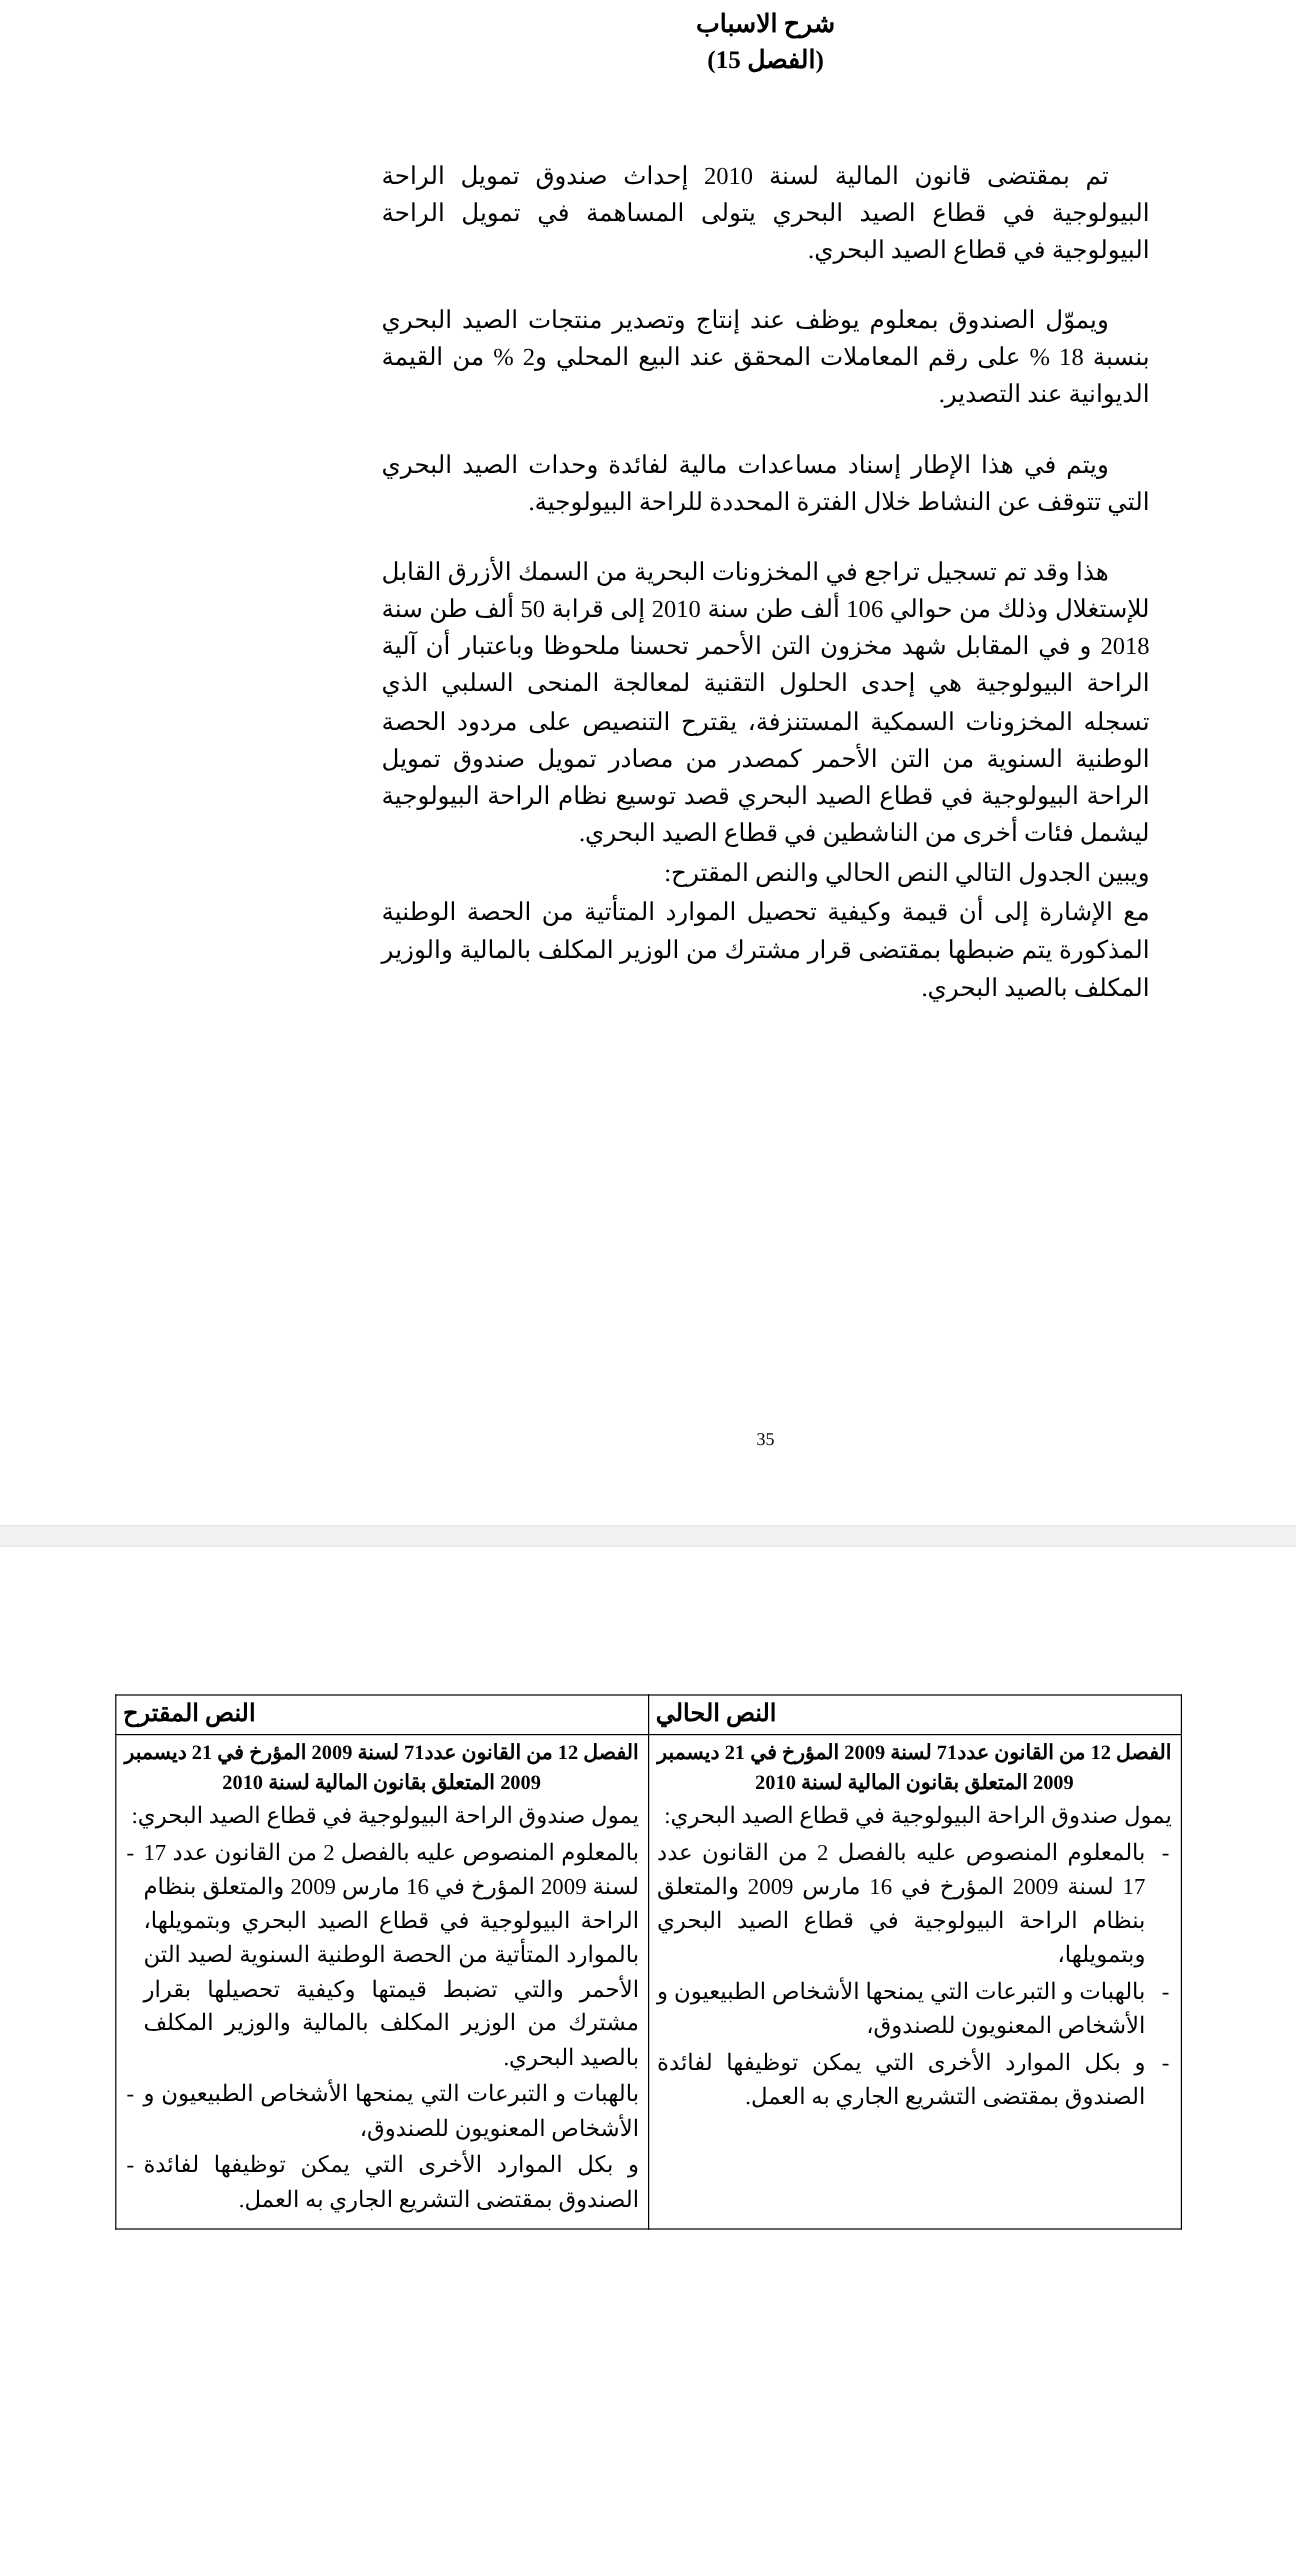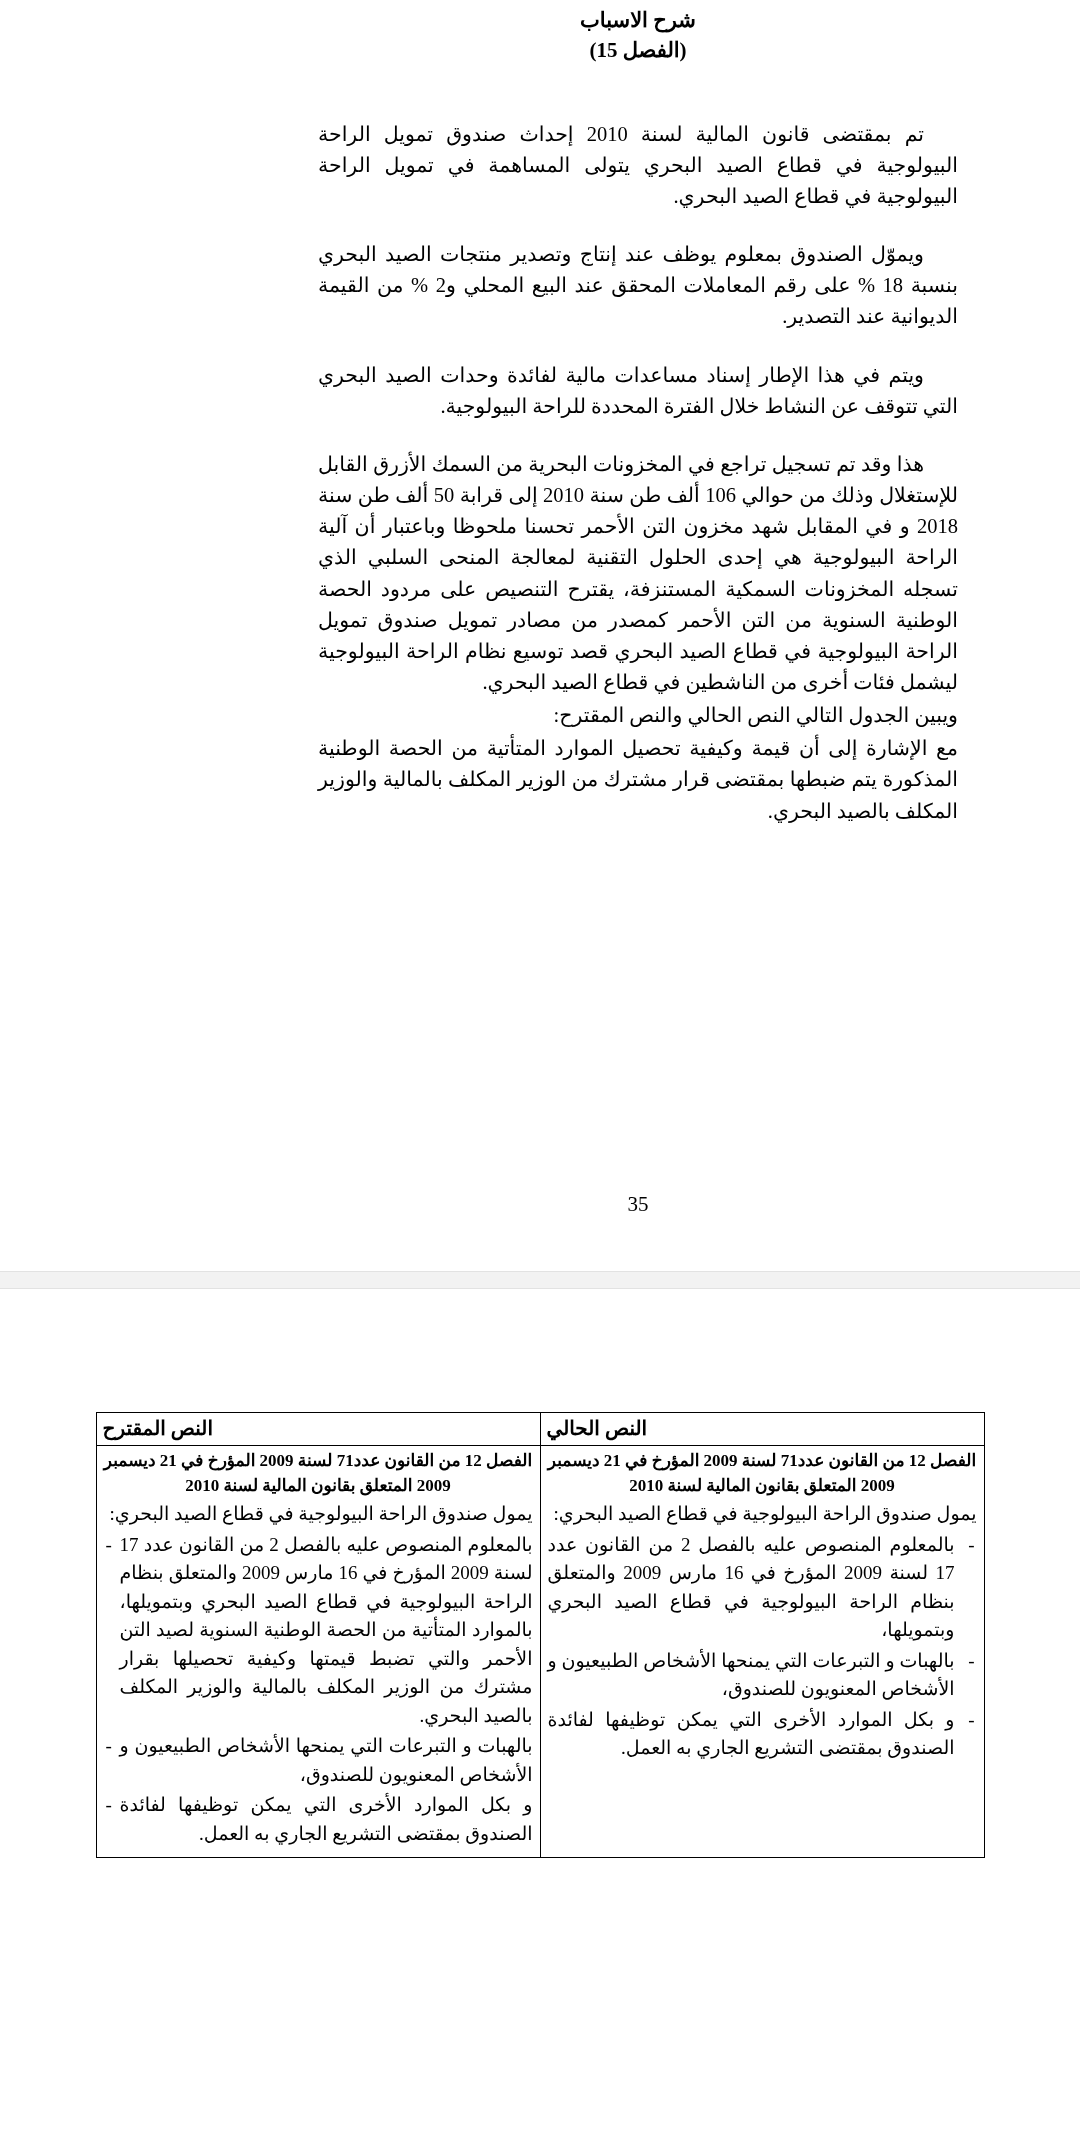--- a/index.html
+++ b/index.html
@@ -42,21 +42,21 @@
     margin: 0;
     padding-top: 6px;
     letter-spacing: 0;
   }
   .doc-title .line2 {
     display: block;
   }
 
   .body-block {
     width: 640px;
-    margin: 0 auto;
+    margin: 13px auto;
     padding-top: 26px;
   }
 
   p.para {
     margin: 0 0 0 0;
     font-size: 20.5px;
     line-height: 1.52;
     text-align: justify;
     text-align-last: right;
     text-indent: 0;
@@ -70,21 +70,21 @@
     text-align: justify;
     text-align-last: justify;
   }
 
   .page-number {
     position: absolute;
     top: 1192px;
     left: 0;
     right: 0;
     text-align: center;
-    font-size: 21px;
+    font-size: 15px;
     font-family: "Liberation Serif", serif;
   }
 
   .sheet-gap {
     width: 1080px;
     height: 18px;
     background: #f2f2f2;
     border-top: 1px solid #e2e2e2;
     border-bottom: 1px solid #e2e2e2;
   }

